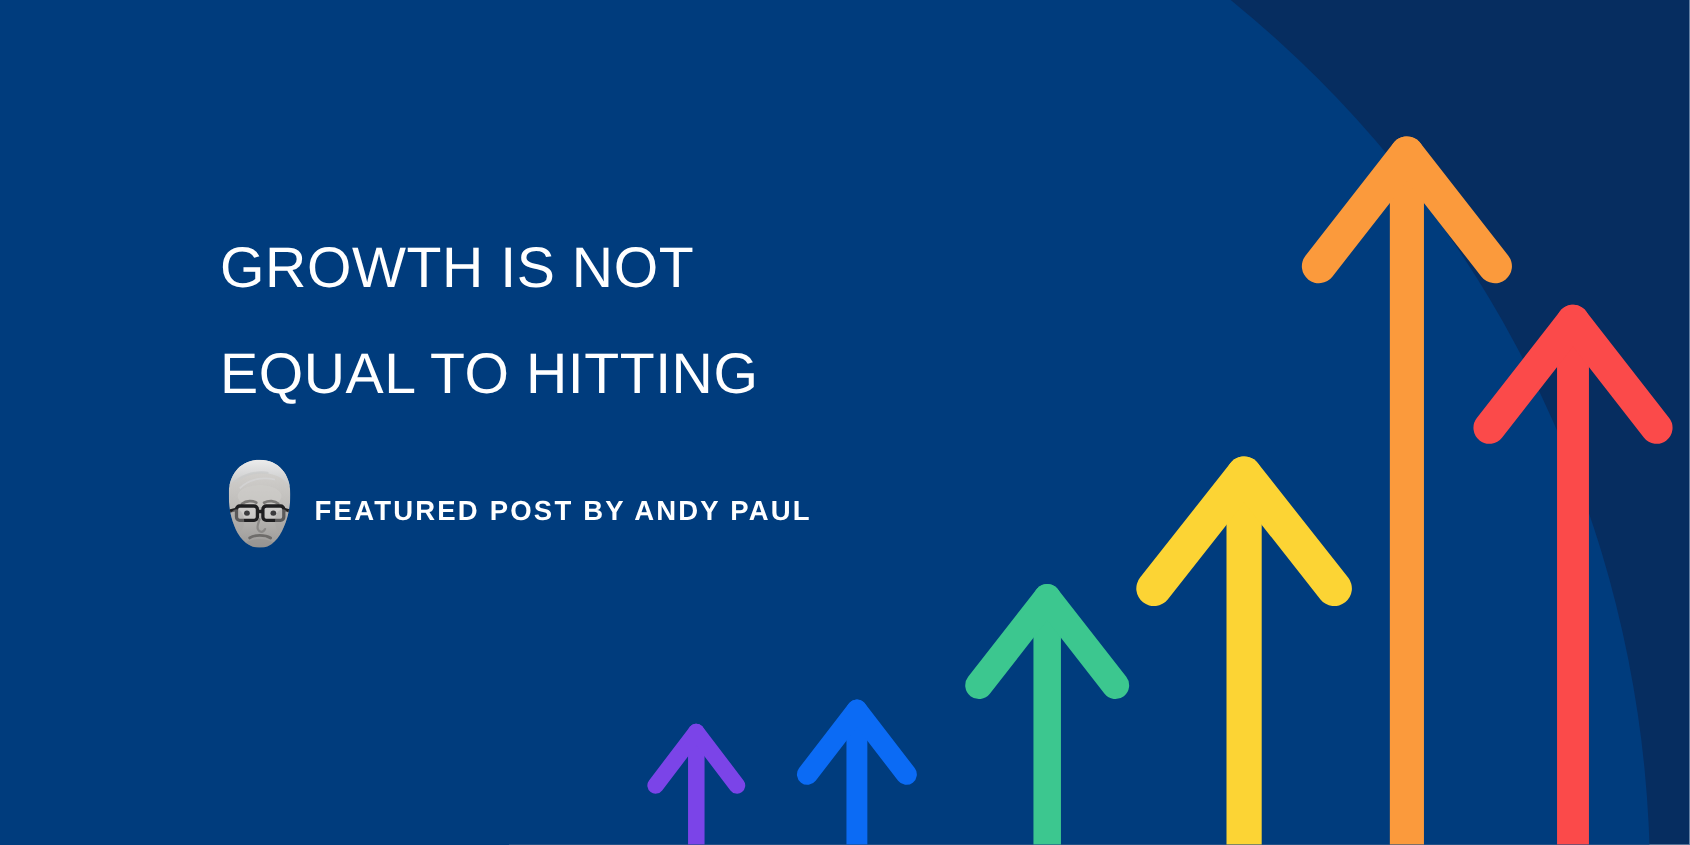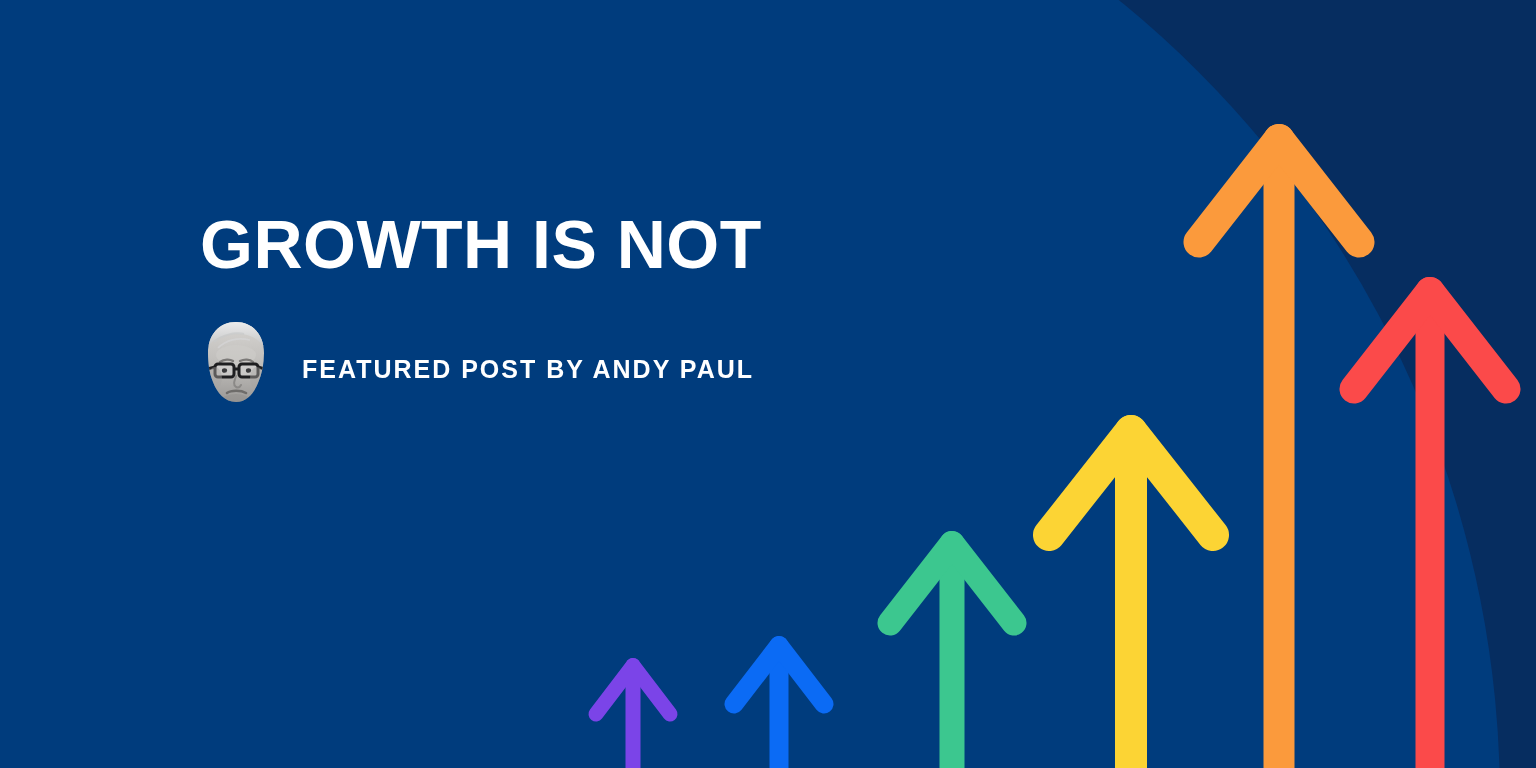--- a/index.html
+++ b/index.html
@@ -34,34 +34,33 @@
   
   #content {
     position:absolute;
     left:200px;
     top:196px;
     width:900px;
     z-index:5;
   }
   #headline {
     color:#FFFFFF;
-    font-size:68px;
+    font-size:52px;
     line-height:96px;
-    font-weight:bold;
+    font-weight:normal;
     letter-spacing:0.5px;
     text-transform:uppercase;
     width:880px;
   }
   #headline .hl-line { display:block; white-space:nowrap; }
   #byline {
     margin-top:28px;
     display:flex;
     align-items:flex-end;
     height:82px;
-    gap:16px;
   }
   #avatar-wrap {
     position:relative;
     width:72px;
     height:82px;
     overflow:hidden;
     flex:0 0 auto;
   }
   #avatar-wrap svg { display:block; }
   #byline-text {
@@ -106,20 +105,21 @@
       <g>
         <line x1="1430" y1="291.5" x2="1430" y2="788" stroke="#FB4A4A" stroke-width="29" stroke-linecap="round"></line>
         <path d="M 1354 389 L 1430 291.5 L 1506 389" fill="none" stroke="#FB4A4A" stroke-width="29" stroke-linecap="round" stroke-linejoin="round"></path>
       </g>
     </svg>
 
   <div id="content">
 
     <div id="headline">
       <span class="hl-line">GROWTH IS NOT</span>
+      <span class="hl-line">EQUAL TO HITTING</span>
     </div>
 
     <div id="byline">
       <div id="avatar-wrap">
         <svg width="72" height="82" viewBox="0 0 72 82">
           <defs>
             <clipPath id="headclip">
               <path d="M36 2
                        C53 2 64 15 64 33
                        C64 44 62 54 58 63

